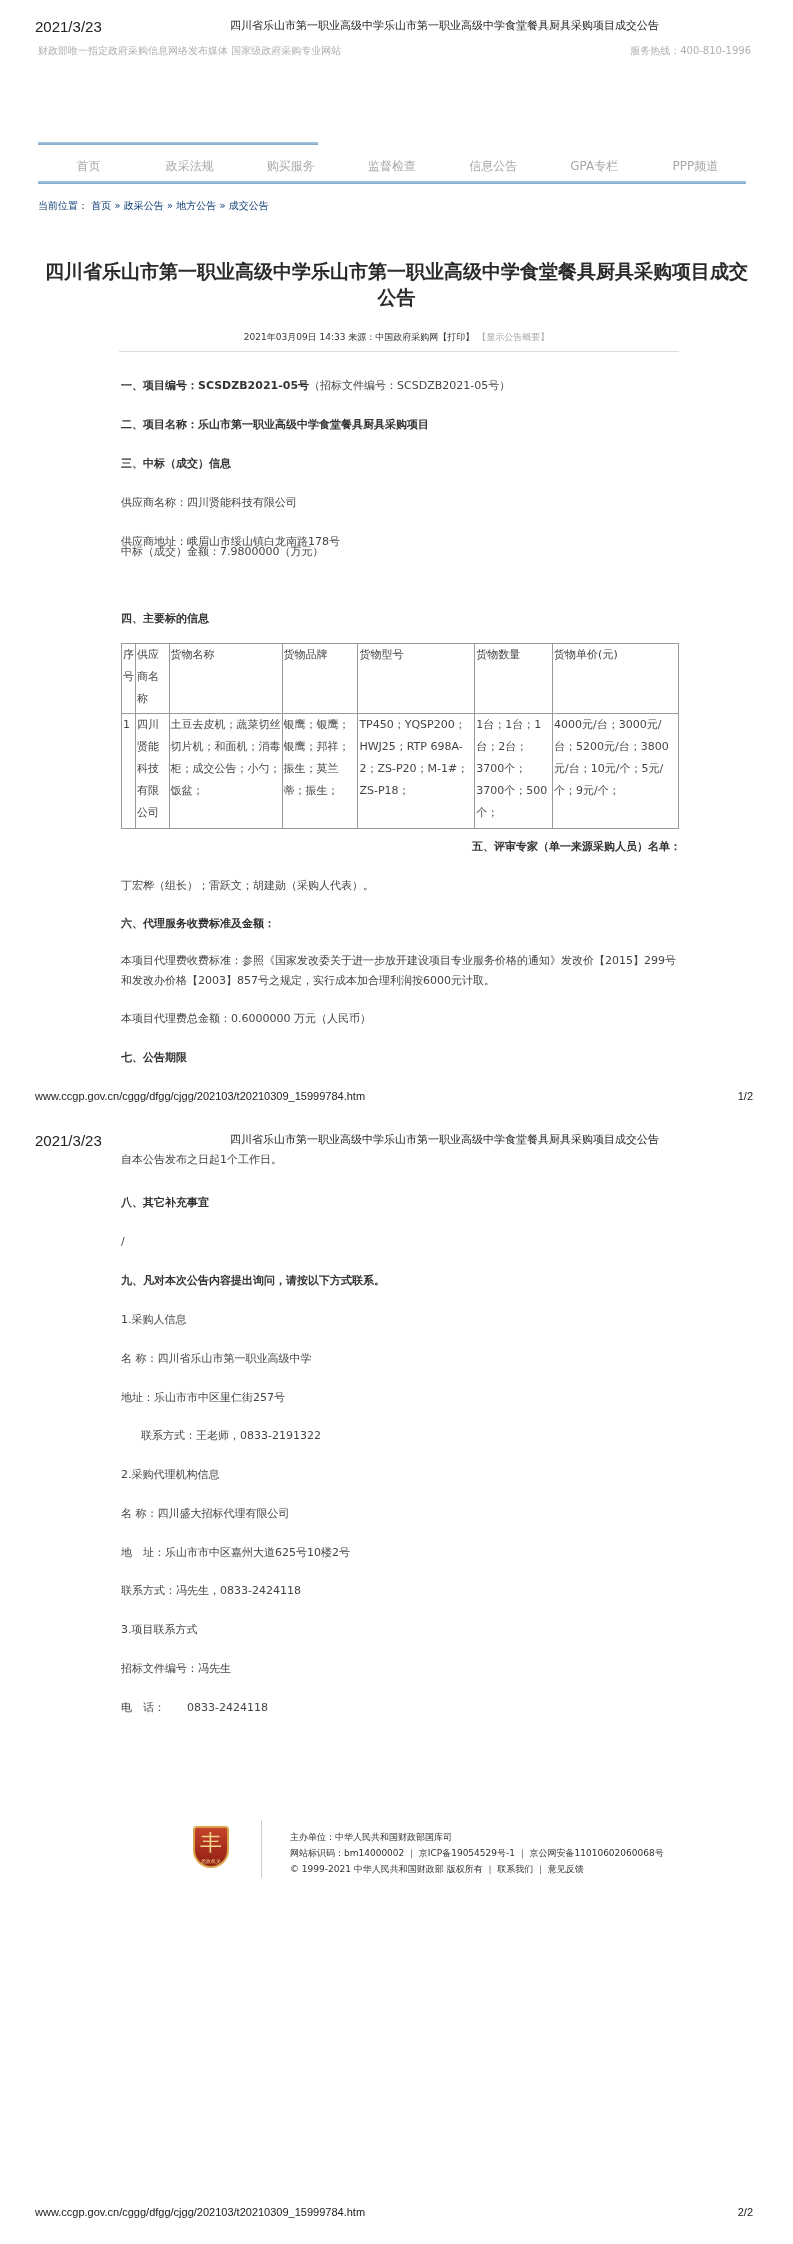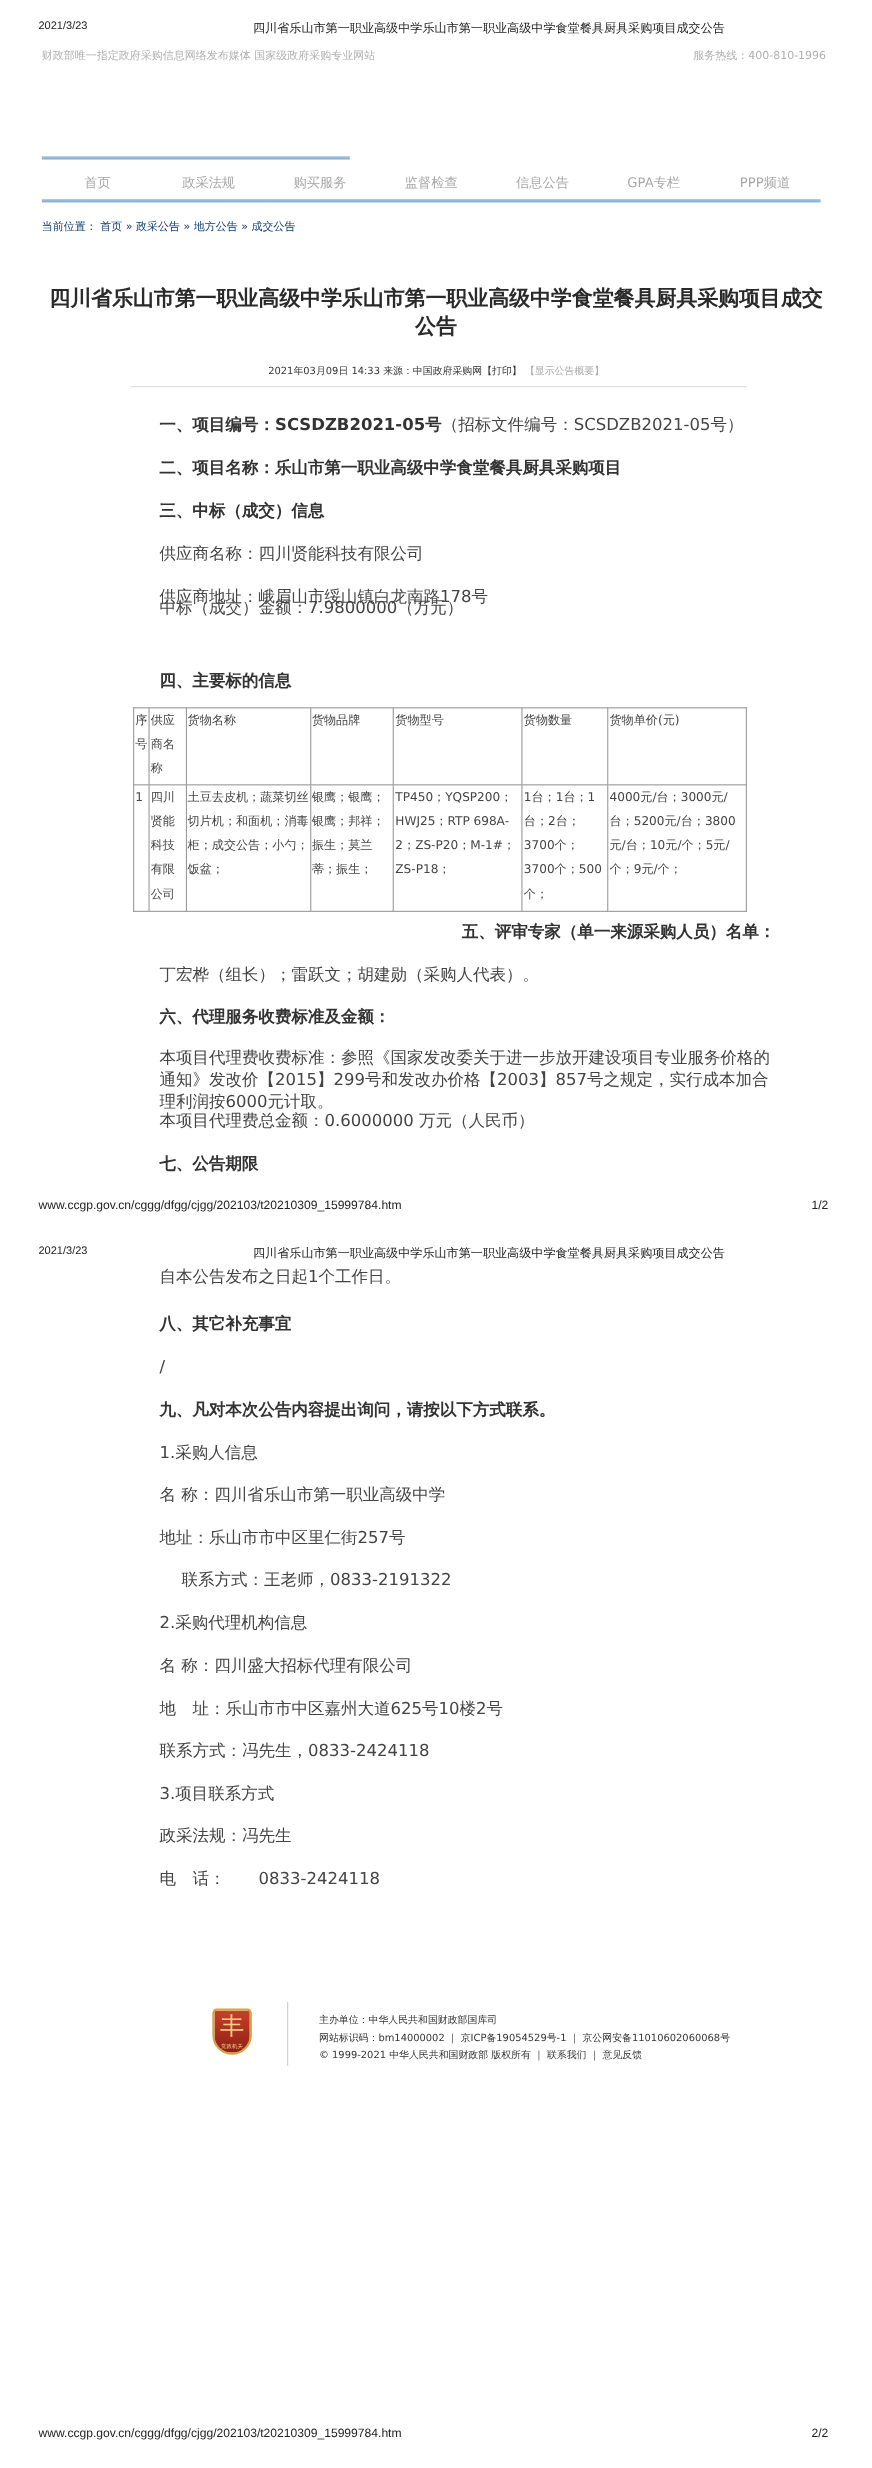--- a/index.html
+++ b/index.html
@@ -1,32 +1,32 @@
 <!DOCTYPE html>
 <html><head>
 <meta charset="utf-8">
 <style>
   * { box-sizing: border-box; margin: 0; padding: 0; }
   body { width: 793px; height: 2244px; background: #fff; font-family: "DejaVu Sans", "Liberation Sans", sans-serif; color: #333; position: relative; overflow: hidden; }
   .abs { position: absolute; }
-  .print-hdr { font-family: "Liberation Sans", sans-serif; font-size: 10px; color: #222; }
+  .print-hdr { font-family: "Liberation Sans", sans-serif; font-size: 15px; color: #222; }
   .print-title { font-family: "DejaVu Serif", "Liberation Serif", serif; font-size: 11px; color: #222; }
   .tagline { font-size: 10px; color: #b0b0b0; }
   .nav-bar { left: 38px; width: 708px; top: 150px; height: 32px; }
   .nav-topline { left: 38px; top: 142px; width: 280px; height: 3px; background: linear-gradient(#a9c7df,#7fa9cc); }
   .nav-bottomline { left: 38px; top: 181px; width: 708px; height: 3px; background: linear-gradient(#a9c7df,#7fa9cc); }
   .nav-items { display: flex; justify-content: space-around; height: 100%; align-items: center; }
   .nav-items a { font-size: 12px; color: #a8a8a8; text-decoration: none; width: 100px; text-align: center; }
   .crumb { left: 38px; top: 199px; font-size: 10px; color: #0c3d75; }
   .crumb span { color: #0c3d75; }
   .title { left: 40px; width: 713px; top: 258px; text-align: center; font-size: 19px; font-weight: bold; color: #2a2a2a; line-height: 26px; }
   .meta { left: 40px; width: 713px; top: 331px; text-align: center; font-size: 9px; color: #333; }
   .meta .muted { color: #aaa; }
   .meta-line { left: 119px; top: 351px; width: 560px; height: 1px; background: #ddd; }
-  .content { left: 121px; width: 560px; font-size: 15px; color: #444; line-height: 20px; margin-left: 24px; }
+  .content { left: 121px; width: 560px; font-size: 11px; color: #444; line-height: 20px; }
   .h { font-weight: bold; color: #333; }
   table.goods { border-collapse: collapse; width: 558px; font-size: 11px; color: #444; padding-left: 12px; }
   table.goods td { border: 1px solid #999; vertical-align: top; padding: 0 1px; line-height: 22px; }
   .footer-url { font-family: "Liberation Sans", sans-serif; font-size: 11px; color: #222; }
   .logo { left: 193px; top: 1826px; width: 36px; height: 42px; border-radius: 4px 4px 18px 18px; background: linear-gradient(#c4412a,#8f1f14); border: 2px solid #d7a24b; color: #f5d28a; font-size: 22px; text-align: center; line-height: 30px; }
   .logo small { display: block; font-size: 5px; line-height: 6px; color: #f5d28a; }
   .footer-sep { left: 261px; top: 1820px; width: 1px; height: 58px; background: #ccc; }
   .footer-text { left: 290px; top: 1829px; font-size: 9px; color: #333; line-height: 16px; }
 </style>
 </head>
@@ -125,21 +125,21 @@
 <div class="abs content h" style="top:1271px;">九、凡对本次公告内容提出询问，请按以下方式联系。</div>
 <div class="abs content" style="top:1310px;">1.采购人信息</div>
 <div class="abs content" style="top:1349px;">名 称：四川省乐山市第一职业高级中学</div>
 <div class="abs content" style="top:1388px;">地址：乐山市市中区里仁街257号</div>
 <div class="abs content" style="top:1426px;padding-left:20px;">联系方式：王老师，0833-2191322</div>
 <div class="abs content" style="top:1465px;">2.采购代理机构信息</div>
 <div class="abs content" style="top:1504px;">名 称：四川盛大招标代理有限公司</div>
 <div class="abs content" style="top:1543px;">地　址：乐山市市中区嘉州大道625号10楼2号</div>
 <div class="abs content" style="top:1581px;">联系方式：冯先生，0833-2424118</div>
 <div class="abs content" style="top:1620px;">3.项目联系方式</div>
-<div class="abs content" style="top:1659px;">政采法规：冯先生</div>
+<div class="abs content" style="top:1659px;">招标文件编号：冯先生</div>
 <div class="abs content" style="top:1698px;">电　话：　　0833-2424118</div>
 
 <div class="abs logo">
   <span>丰</span>
   <small>党政机关</small>
 </div>
 <div class="abs footer-sep"></div>
 <div class="abs footer-text">
   <div>主办单位：中华人民共和国财政部国库司</div>
   <div>网站标识码：bm14000002 ｜ 京ICP备19054529号-1 ｜ 京公网安备11010602060068号</div>

